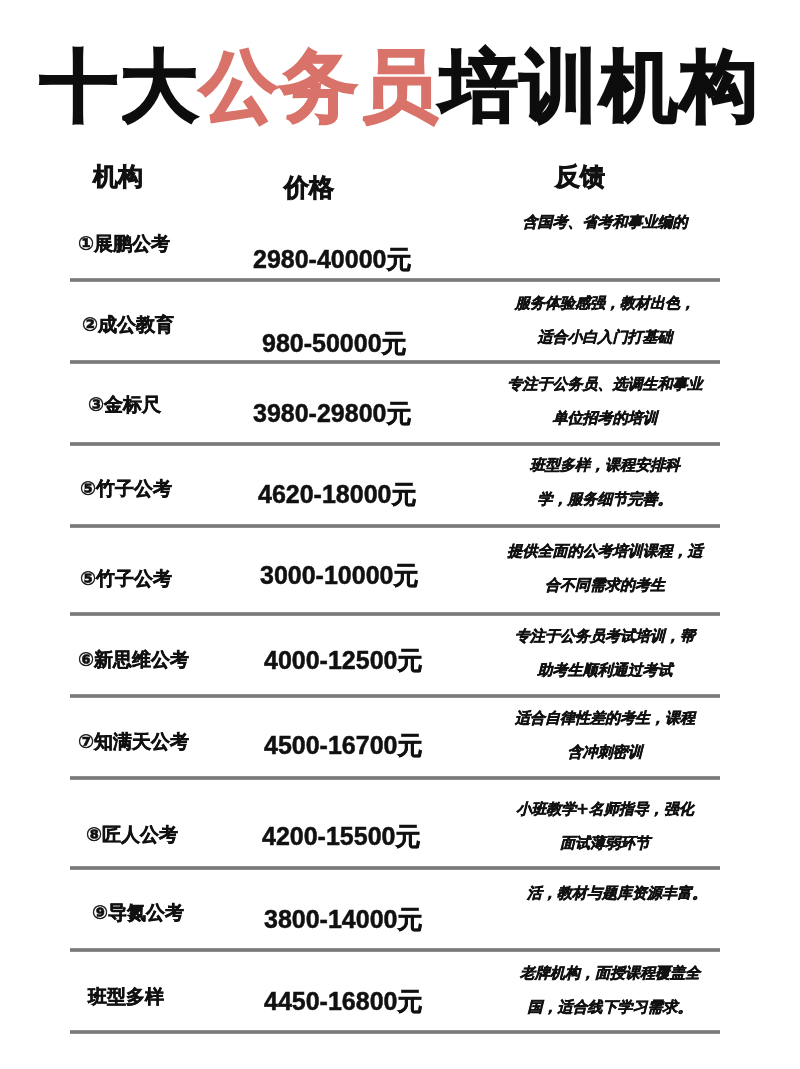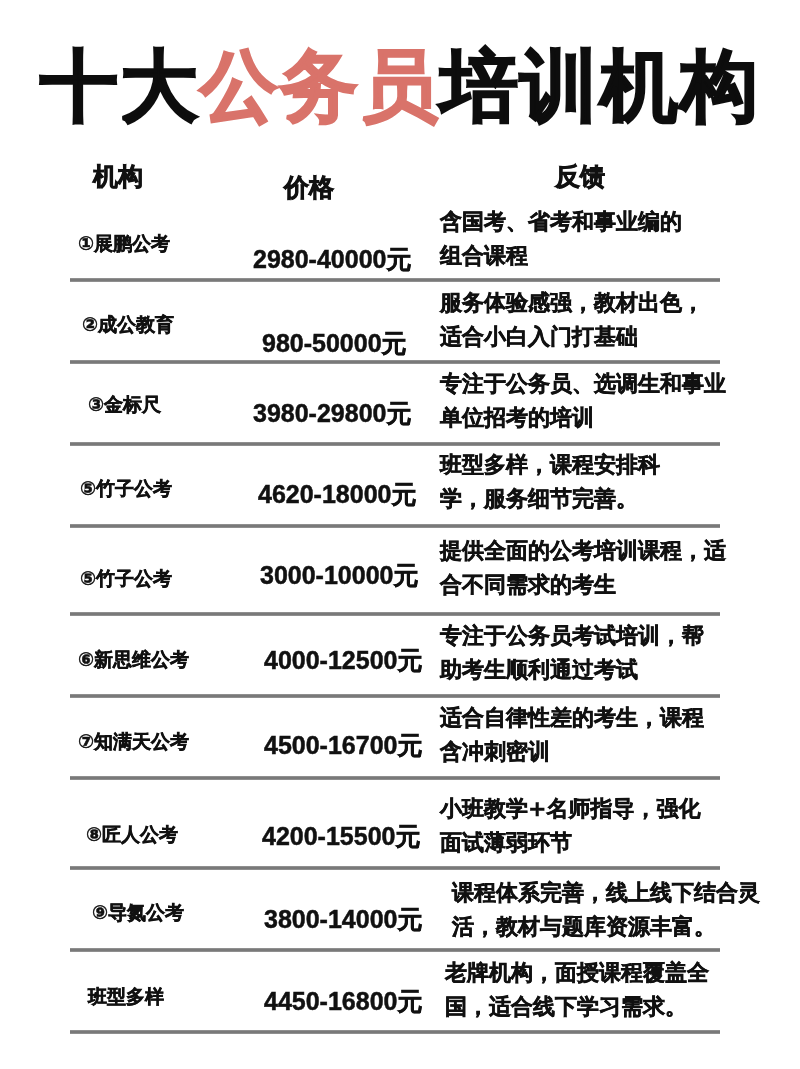--- a/index.html
+++ b/index.html
@@ -66,23 +66,24 @@
     .row .price {
       position: absolute;
       font-size: 25px;
       white-space: nowrap;
       font-family: "Liberation Sans", "DejaVu Sans", sans-serif;
     }
     .row .feedback {
       position: absolute;
       left: 440px;
       width: 330px;
-      text-align: left;
-      font-size: 22px;
+      text-align: center;
+      font-size: 15px;
       line-height: 34px;
+      font-style: italic;
     }
     .row .feedback div { white-space: nowrap; }
     .divider {
       position: absolute;
       left: 70px;
       width: 650px;
       height: 4px;
       background: linear-gradient(to bottom, #9a9a9a, #6e6e6e 50%, #9a9a9a);
       bottom: 0;
     }
@@ -100,21 +101,20 @@
   <span class="h-feedback">反馈</span>
 </div>
 
 <div class="rows">
 
   <div class="row">
     <span class="org" style="top:31px;">①展鹏公考</span>
     <span class="price" style="left:253px; top:43px;">2980-40000元</span>
     <div class="feedback" style="top:5px;">
       <div>含国考、省考和事业编的</div>
-      <div>组合课程</div>
     </div>
     <div class="divider"></div>
   </div>
 
   <div class="row">
     <span class="org" style="left:82px; top:30px;">②成公教育</span>
     <span class="price" style="left:262px; top:45px;">980-50000元</span>
     <div class="feedback" style="top:4px;">
       <div>服务体验感强，教材出色，</div>
       <div>适合小白入门打基础</div>
@@ -179,21 +179,20 @@
       <div>小班教学+名师指导，强化</div>
       <div>面试薄弱环节</div>
     </div>
     <div class="divider"></div>
   </div>
 
   <div class="row">
     <span class="org" style="left:92px; top:30px;">⑨导氮公考</span>
     <span class="price" style="left:264px; top:33px;">3800-14000元</span>
     <div class="feedback" style="top:6px; left:452px;">
-      <div>课程体系完善，线上线下结合灵</div>
       <div>活，教材与题库资源丰富。</div>
     </div>
     <div class="divider"></div>
   </div>
 
   <div class="row">
     <span class="org" style="left:88px; top:32px;">班型多样</span>
     <span class="price" style="left:264px; top:33px;">4450-16800元</span>
     <div class="feedback" style="top:4px; left:445px;">
       <div>老牌机构，面授课程覆盖全</div>

